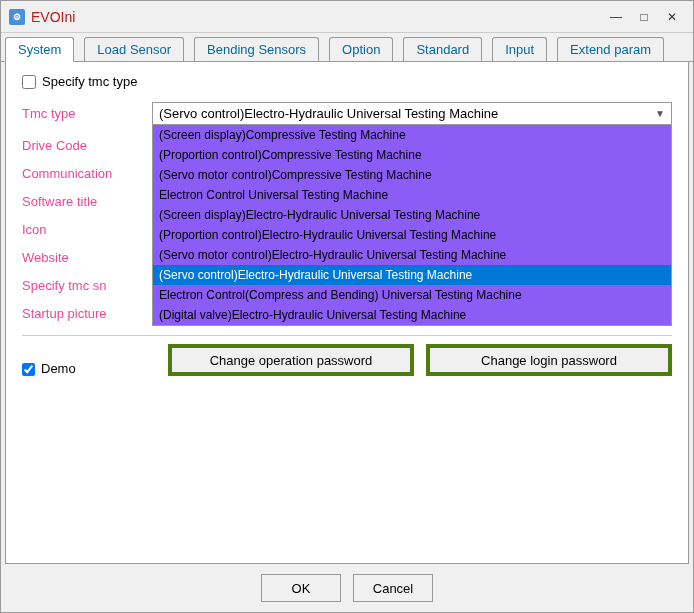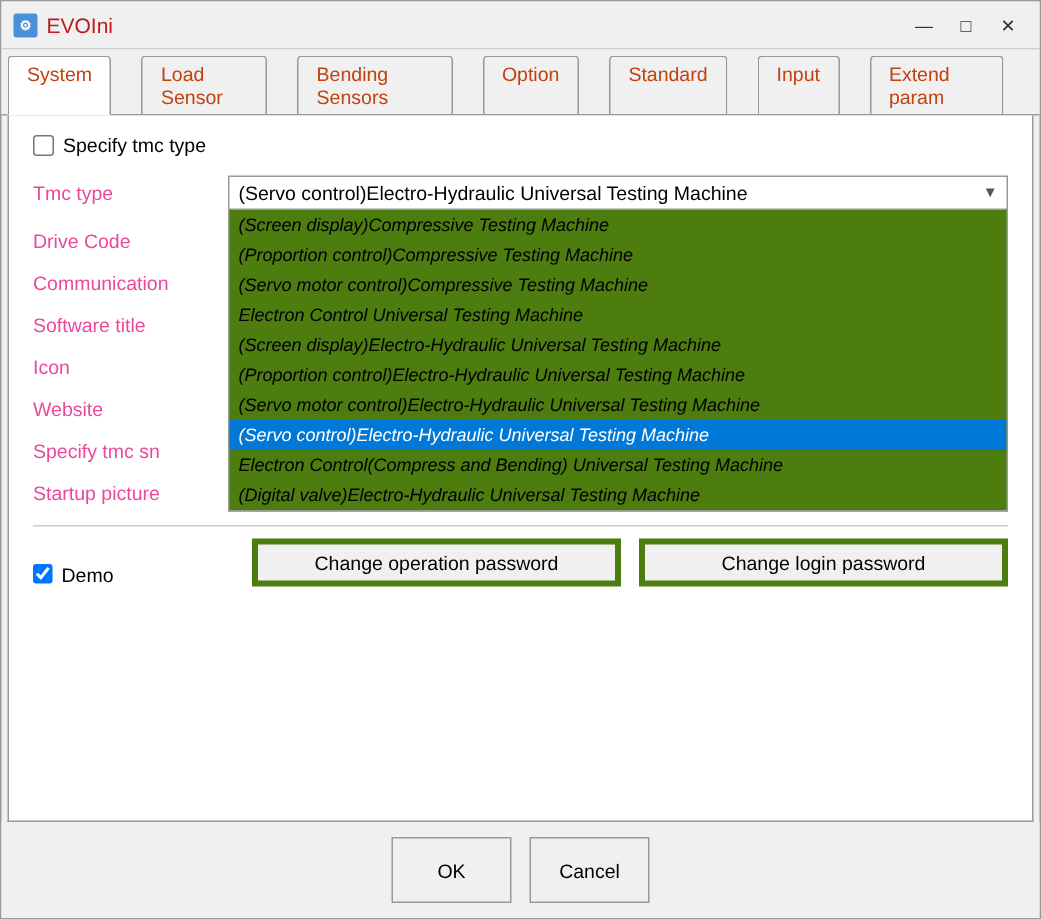--- a/index.html
+++ b/index.html
@@ -70,22 +70,22 @@
       border-bottom: 1px solid #999;
       padding: 4px 4px 0;
     }
     .tab {
       padding: 4px 12px;
       background: #f0f0f0;
       border: 1px solid #999;
       border-bottom: none;
       cursor: pointer;
       font-size: 13px;
-      color: #c2410c;
-      margin-right: 20px;
+      color: #0369a1;
+      margin-right: 10px;
       border-radius: 3px 3px 0 0;
     }
     .tab.active {
       background: #fff;
       border-bottom: 1px solid #fff;
       margin-bottom: -1px;
       z-index: 1;
     }
 
     .content {
@@ -143,25 +143,24 @@
       color: #555;
     }
 
     .dropdown-list {
       position: absolute;
       top: 100%;
       left: 0;
       right: 0;
       border: 1px solid #999;
       border-top: none;
-      background: #4d7c0f;
+      background: #8b5cf6;
       z-index: 10;
       max-height: 220px;
       overflow-y: auto;
-      font-style: italic;
     }
     .dropdown-item {
       padding: 3px 6px;
       font-size: 12px;
       cursor: pointer;
       white-space: nowrap;
     }
     .dropdown-item.selected {
       background: #0078d7;
       color: #fff;
@@ -202,21 +201,21 @@
     }
 
     .demo-row {
       display: flex;
       align-items: center;
       gap: 16px;
       margin-top: 4px;
     }
     .demo-checkbox {
       display: flex;
-      align-items: flex-start;
+      align-items: flex-end;
       gap: 6px;
       width: 130px;
       margin-top: 16px;
     }
     .password-buttons {
       display: flex;
       gap: 12px;
       flex: 1;
     }
     .password-btn {
@@ -233,21 +232,21 @@
 
     .footer {
       padding: 10px 16px;
       display: flex;
       justify-content: center;
       gap: 12px;
       background: #f0f0f0;
     }
     .footer-btn {
       width: 80px;
-      height: 44px;
+      height: 28px;
       border: 1px solid #999;
       background: #f0f0f0;
       cursor: pointer;
       font-size: 13px;
     }
   </style>
 </head>
 <body>
 
 <div class="window">

